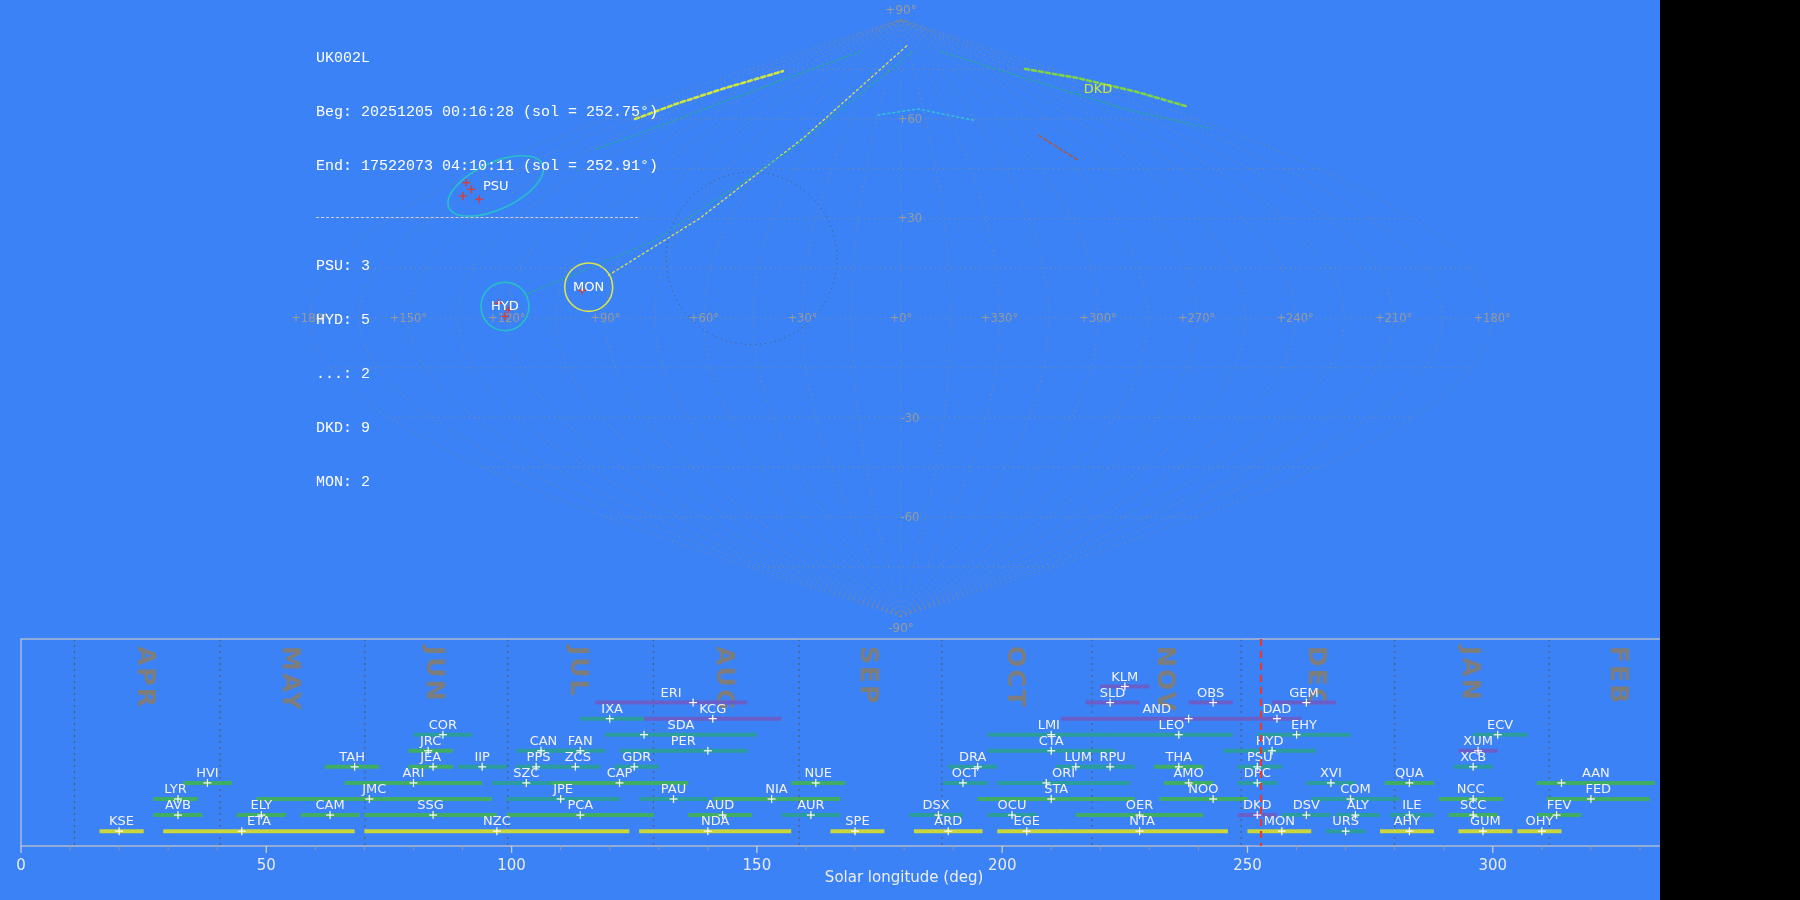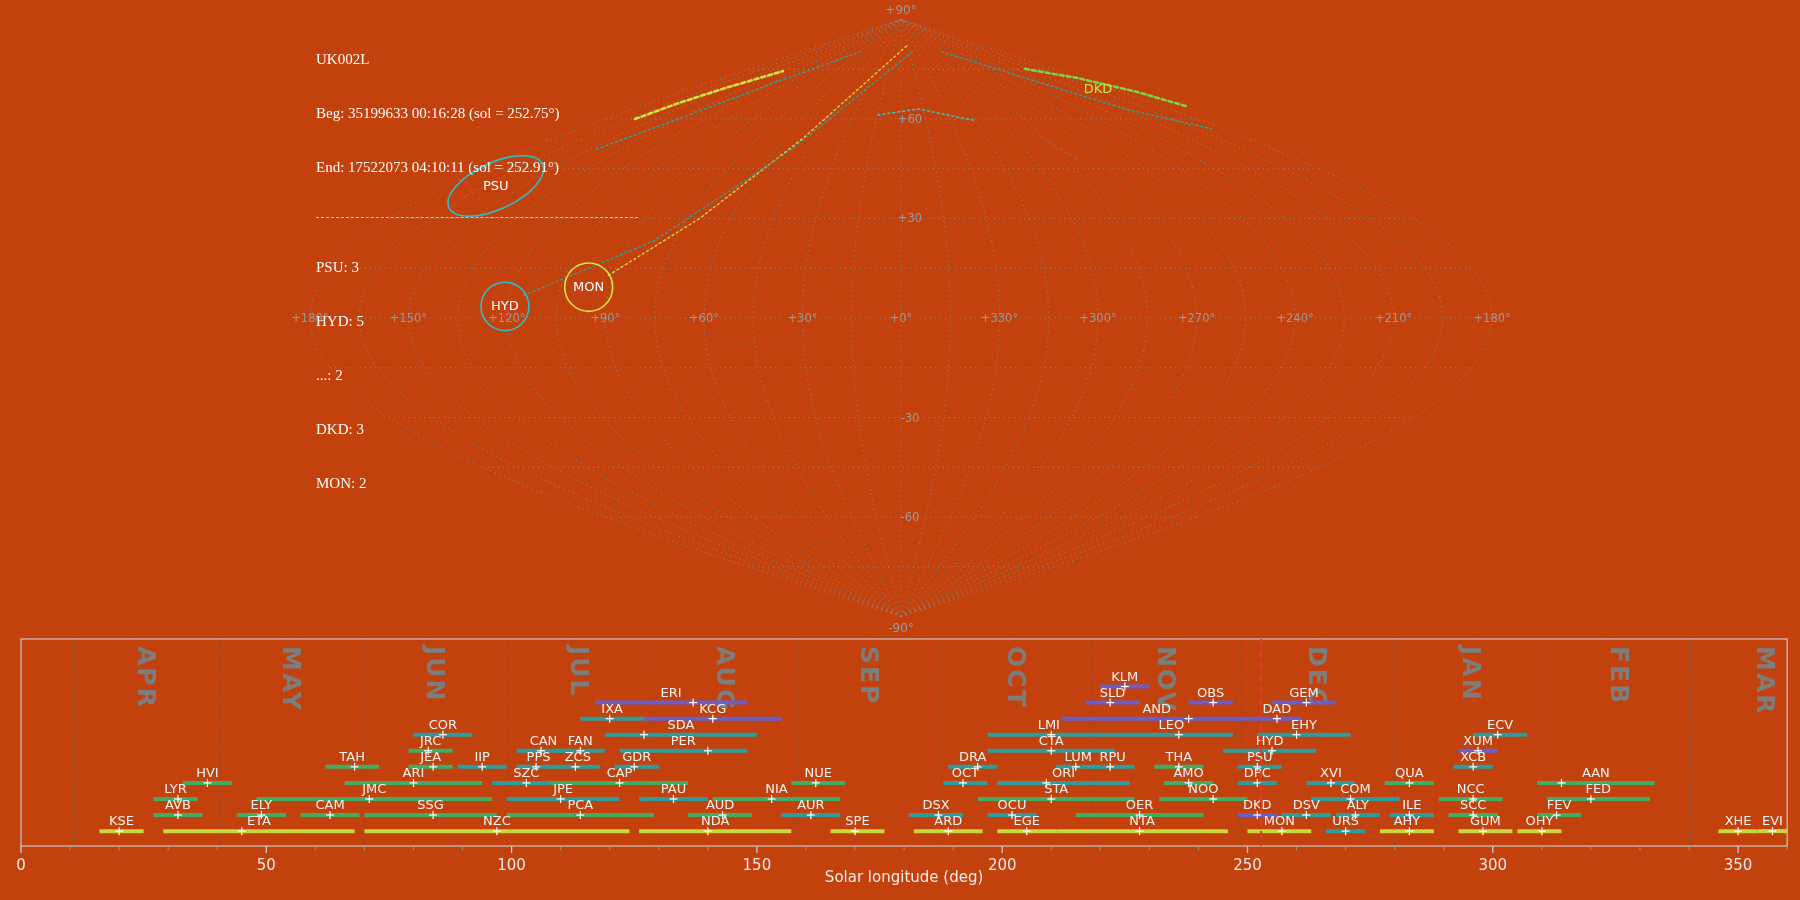--- a/index.html
+++ b/index.html
@@ -1,21 +1,21 @@
 <!DOCTYPE html>
 <html><head>
 <meta charset="utf-8">
 <style>
   html,body{margin:0;padding:0;background:#000;}
-  .screen{position:relative;width:1800px;height:900px;background:#c2410c;overflow:hidden;
+  .screen{position:relative;width:1660px;height:900px;background:#3b82f6;overflow:hidden;
           font-family:"DejaVu Sans",sans-serif;}
   svg{position:absolute;left:0;top:0;display:block;}
   svg text{font-family:"DejaVu Sans",sans-serif;}
   .hdr{position:absolute;left:316px;top:14px;color:#ffffff;
-       font-family:Liberation Serif, serif;font-size:15px;line-height:18px;white-space:pre;z-index:2;}
+       font-family:Liberation Mono, monospace;font-size:15px;line-height:18px;white-space:pre;z-index:2;}
   .hdr .sep{border-top:1px dashed #d0d0d0;width:322px;height:0;margin:5px 0 4px 0;}
 </style>
 </head>
 <body>
 
 <div class="screen">
   <svg id="chart" width="1800" height="900" viewBox="0 0 1800 900">
       <g>
         <path d="M901.0 616.5L931.9 606.6L962.8 596.6L993.5 586.7L1023.9 576.7L1054.0 566.8L1083.7 556.8L1112.8 546.9L1141.4 536.9L1169.4 527.0L1196.6 517.0L1222.9 507.1L1248.5 497.1L1273.0 487.2L1296.5 477.2L1319.0 467.3L1340.3 457.3L1360.4 447.4L1379.2 437.4L1396.8 427.5L1412.9 417.5L1427.7 407.6L1441.0 397.6L1452.9 387.7L1463.2 377.7L1472.0 367.8L1479.2 357.8L1484.8 347.9L1488.9 337.9L1491.3 328.0L1492.1 318.0L1491.3 308.0L1488.9 298.1L1484.8 288.1L1479.2 278.2L1472.0 268.2L1463.2 258.3L1452.9 248.3L1441.0 238.4L1427.7 228.4L1412.9 218.5L1396.8 208.5L1379.2 198.6L1360.4 188.6L1340.3 178.7L1319.0 168.7L1296.5 158.8L1273.0 148.8L1248.5 138.9L1222.9 128.9L1196.6 119.0L1169.4 109.0L1141.4 99.1L1112.8 89.1L1083.7 79.2L1054.0 69.2L1023.9 59.3L993.5 49.3L962.8 39.4L931.9 29.4L901.0 19.5" fill="none" stroke="#8a8a8a" stroke-width="1" stroke-dasharray="1 4"></path>
         <path d="M901.0 616.5L929.4 606.6L957.6 596.6L985.8 586.7L1013.7 576.7L1041.2 566.8L1068.4 556.8L1095.2 546.9L1121.4 536.9L1147.0 527.0L1171.9 517.0L1196.1 507.1L1219.5 497.1L1242.0 487.2L1263.6 477.2L1284.2 467.3L1303.7 457.3L1322.1 447.4L1339.4 437.4L1355.4 427.5L1370.3 417.5L1383.8 407.6L1396.0 397.6L1406.9 387.7L1416.3 377.7L1424.4 367.8L1431.0 357.8L1436.2 347.9L1439.9 337.9L1442.1 328.0L1442.9 318.0L1442.1 308.0L1439.9 298.1L1436.2 288.1L1431.0 278.2L1424.4 268.2L1416.3 258.3L1406.9 248.3L1396.0 238.4L1383.8 228.4L1370.3 218.5L1355.4 208.5L1339.4 198.6L1322.1 188.6L1303.7 178.7L1284.2 168.7L1263.6 158.8L1242.0 148.8L1219.5 138.9L1196.1 128.9L1171.9 119.0L1147.0 109.0L1121.4 99.1L1095.2 89.1L1068.4 79.2L1041.2 69.2L1013.7 59.3L985.8 49.3L957.6 39.4L929.4 29.4L901.0 19.5" fill="none" stroke="#8a8a8a" stroke-width="1" stroke-dasharray="1 4"></path>
@@ -707,22 +707,22 @@
           <line x1="1757.724" y1="831.13" x2="1787.1599999999999" y2="831.13" stroke="#c9d73a" stroke-width="4"></line>
           <line x1="1768.4419999999998" y1="831.13" x2="1776.4419999999998" y2="831.13" stroke="#ffffff" stroke-width="1.2"></line>
           <line x1="1772.4419999999998" y1="827.13" x2="1772.4419999999998" y2="835.13" stroke="#ffffff" stroke-width="1.2"></line>
           <text x="1772.442" y="825.13" fill="#f2f2f2" font-size="13" text-anchor="middle">EVI</text>
         </g>
         <line x1="1260.9914999999999" y1="639" x2="1260.9914999999999" y2="846" stroke="#e53935" stroke-width="2.2" stroke-dasharray="7 5"></line>
       </g>
     </svg>
   <div class="hdr">
     <div>UK002L</div>
-    <div>Beg: 35199633 00:16:28 (sol = 252.75°)</div>
+    <div>Beg: 20251205 00:16:28 (sol = 252.75°)</div>
     <div>End: 17522073 04:10:11 (sol = 252.91°)</div>
     <div class="sep"></div>
     <div>PSU: 3</div>
     <div>HYD: 5</div>
     <div>...: 2</div>
-    <div>DKD: 3</div>
+    <div>DKD: 9</div>
     <div>MON: 2</div>
   </div>
 </div>
 
 </body></html>

